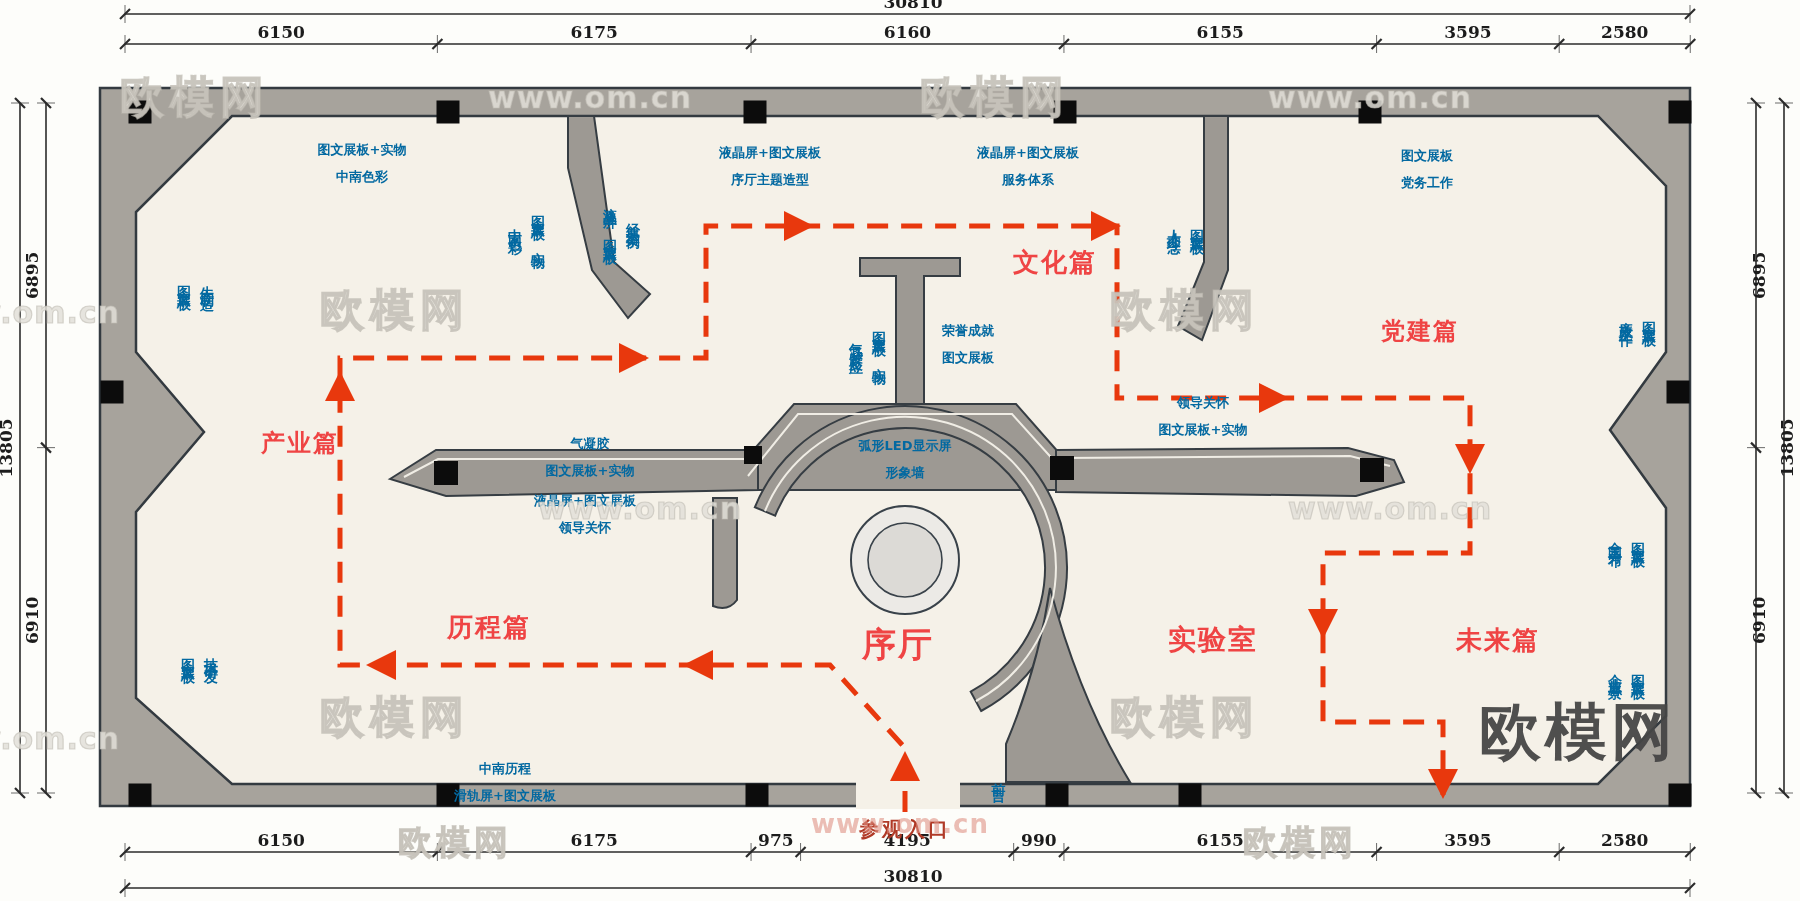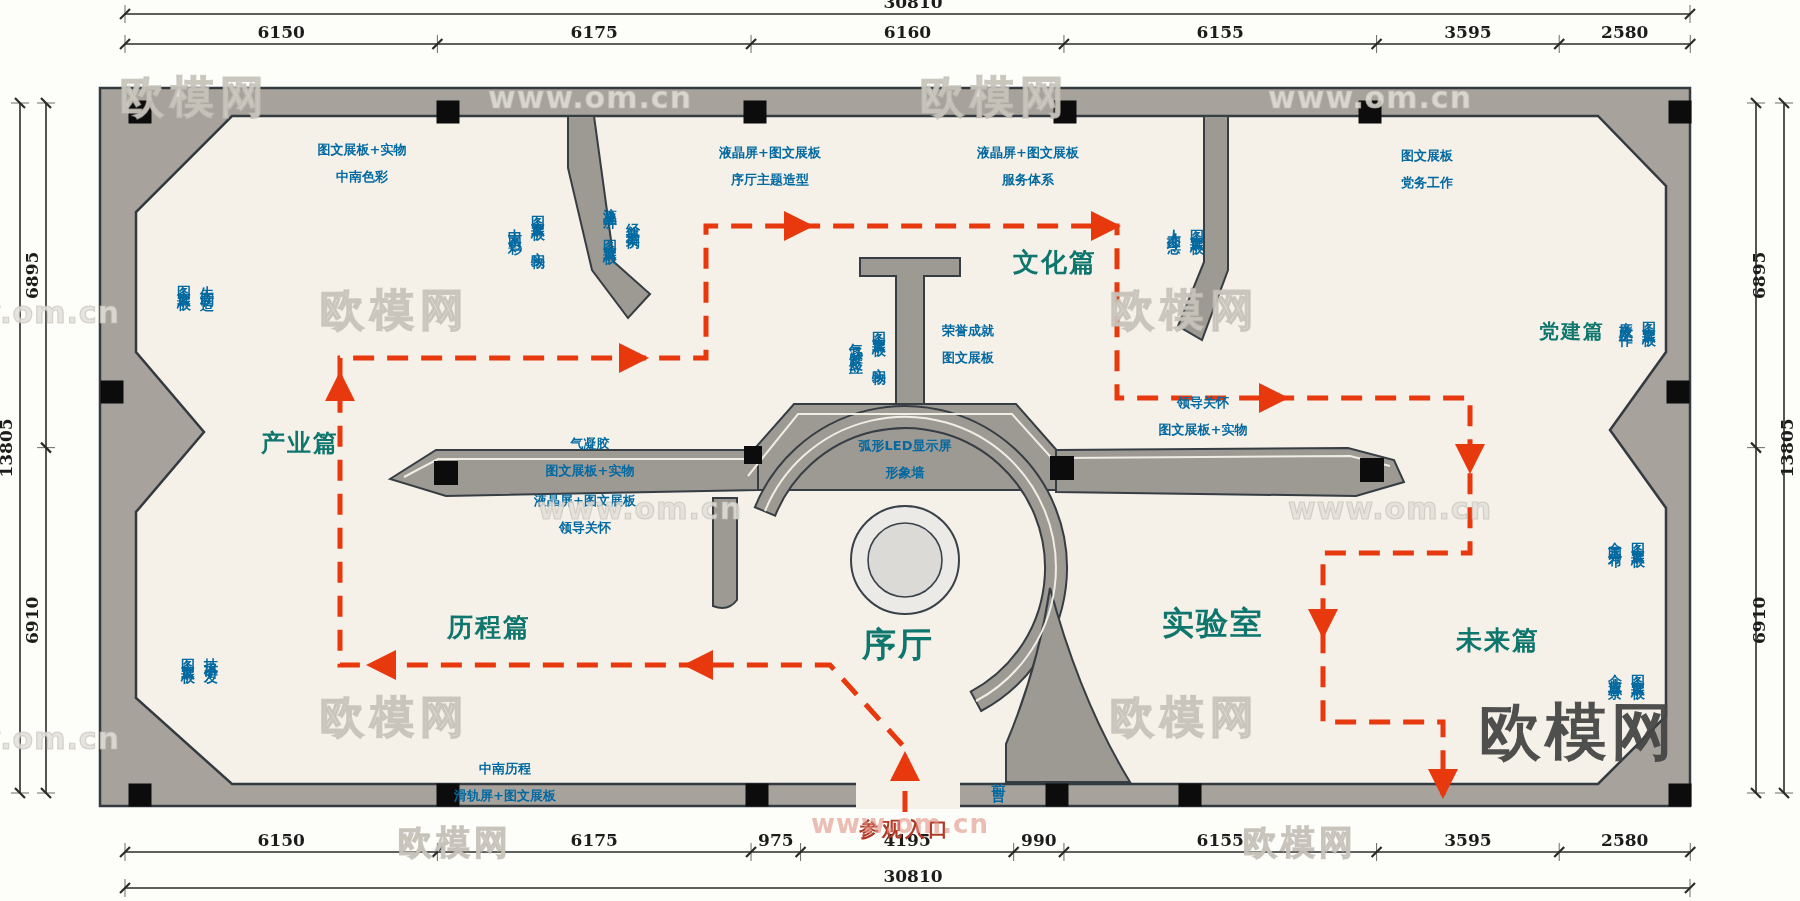--- a/index.html
+++ b/index.html
@@ -3,21 +3,21 @@
 <meta charset="utf-8">
 <style>
   html,body{margin:0;padding:0;background:#ffffff;}
   #stage{position:relative;width:1800px;height:901px;background:#fdfdfa;overflow:hidden;
          font-family:"DejaVu Sans","Liberation Sans",sans-serif;}
   #plan-svg{position:absolute;left:0;top:0;}
   #labels{position:absolute;left:0;top:0;width:1800px;height:901px;pointer-events:none;}
   .lbl{position:absolute;transform:translate(-50%,-50%);text-align:center;color:#0369a1;
        font-weight:bold;white-space:nowrap;}
   .exh{font-size:13px;line-height:2.05;}
-  .zone{font-size:26px;letter-spacing:2px;color:#0f766e;}
+  .zone{font-size:26px;letter-spacing:2px;color:#ef4444;}
   .entrance{font-size:20px;letter-spacing:3px;}
   .vwrap{display:flex;flex-direction:row;gap:7px;align-items:center;justify-content:center;}
   .vcol{writing-mode:vertical-rl;text-orientation:upright;letter-spacing:4px;font-size:14px;line-height:1.15;}
   .wm{position:absolute;transform:translate(-50%,-50%);font-weight:bold;white-space:nowrap;}
   .wm-logo{font-size:44px;color:rgba(232,229,222,.85);-webkit-text-stroke:1.5px rgba(186,182,174,.7);letter-spacing:6px;}
   .wm-logo-small{font-size:34px;color:rgba(224,221,213,.9);-webkit-text-stroke:1.2px rgba(186,182,174,.7);letter-spacing:4px;}
   .wm-url{font-size:30px;color:rgba(226,223,216,.85);-webkit-text-stroke:1.2px rgba(192,188,180,.6);letter-spacing:1px;}
   .wm-pink{font-size:26px;color:rgba(224,146,134,.6);letter-spacing:1px;}
   .wm-dark{font-size:62px;color:rgba(70,70,70,.95);letter-spacing:4px;}
   .dl{stroke:#2b2b2b;stroke-width:1.6;}
@@ -192,30 +192,30 @@
       </g>
   </svg>
 
   <div id="labels">
       <div class="lbl zone" style="left: 300px; top: 443px; font-size: 24px; text-align: center;">
         <div>产业篇</div>
       </div>
       <div class="lbl zone" style="left: 1055px; top: 262px; font-size: 26px;">
         <div>文化篇</div>
       </div>
-      <div class="lbl zone" style="left: 1572px; top: 331px; font-size: 20px;">
+      <div class="lbl zone" style="left: 1420px; top: 331px; font-size: 24px;">
         <div>党建篇</div>
       </div>
       <div class="lbl zone" style="left: 489px; top: 627px; font-size: 26px;">
         <div>历程篇</div>
       </div>
       <div class="lbl zone" style="left: 898px; top: 645px; font-size: 34px;">
         <div>序厅</div>
       </div>
-      <div class="lbl zone" style="left: 1213px; top: 624px; font-size: 32px;">
+      <div class="lbl zone" style="left: 1213px; top: 640px; font-size: 28px;">
         <div>实验室</div>
       </div>
       <div class="lbl zone" style="left: 1498px; top: 640px; font-size: 26px;">
         <div>未来篇</div>
       </div>
       <div class="lbl exh" style="left: 362px; top: 164px;">
         <div>图文展板+实物</div>
         <div>中南色彩</div>
       </div>
       <div class="lbl " style="left: 196px; top: 282px;">

